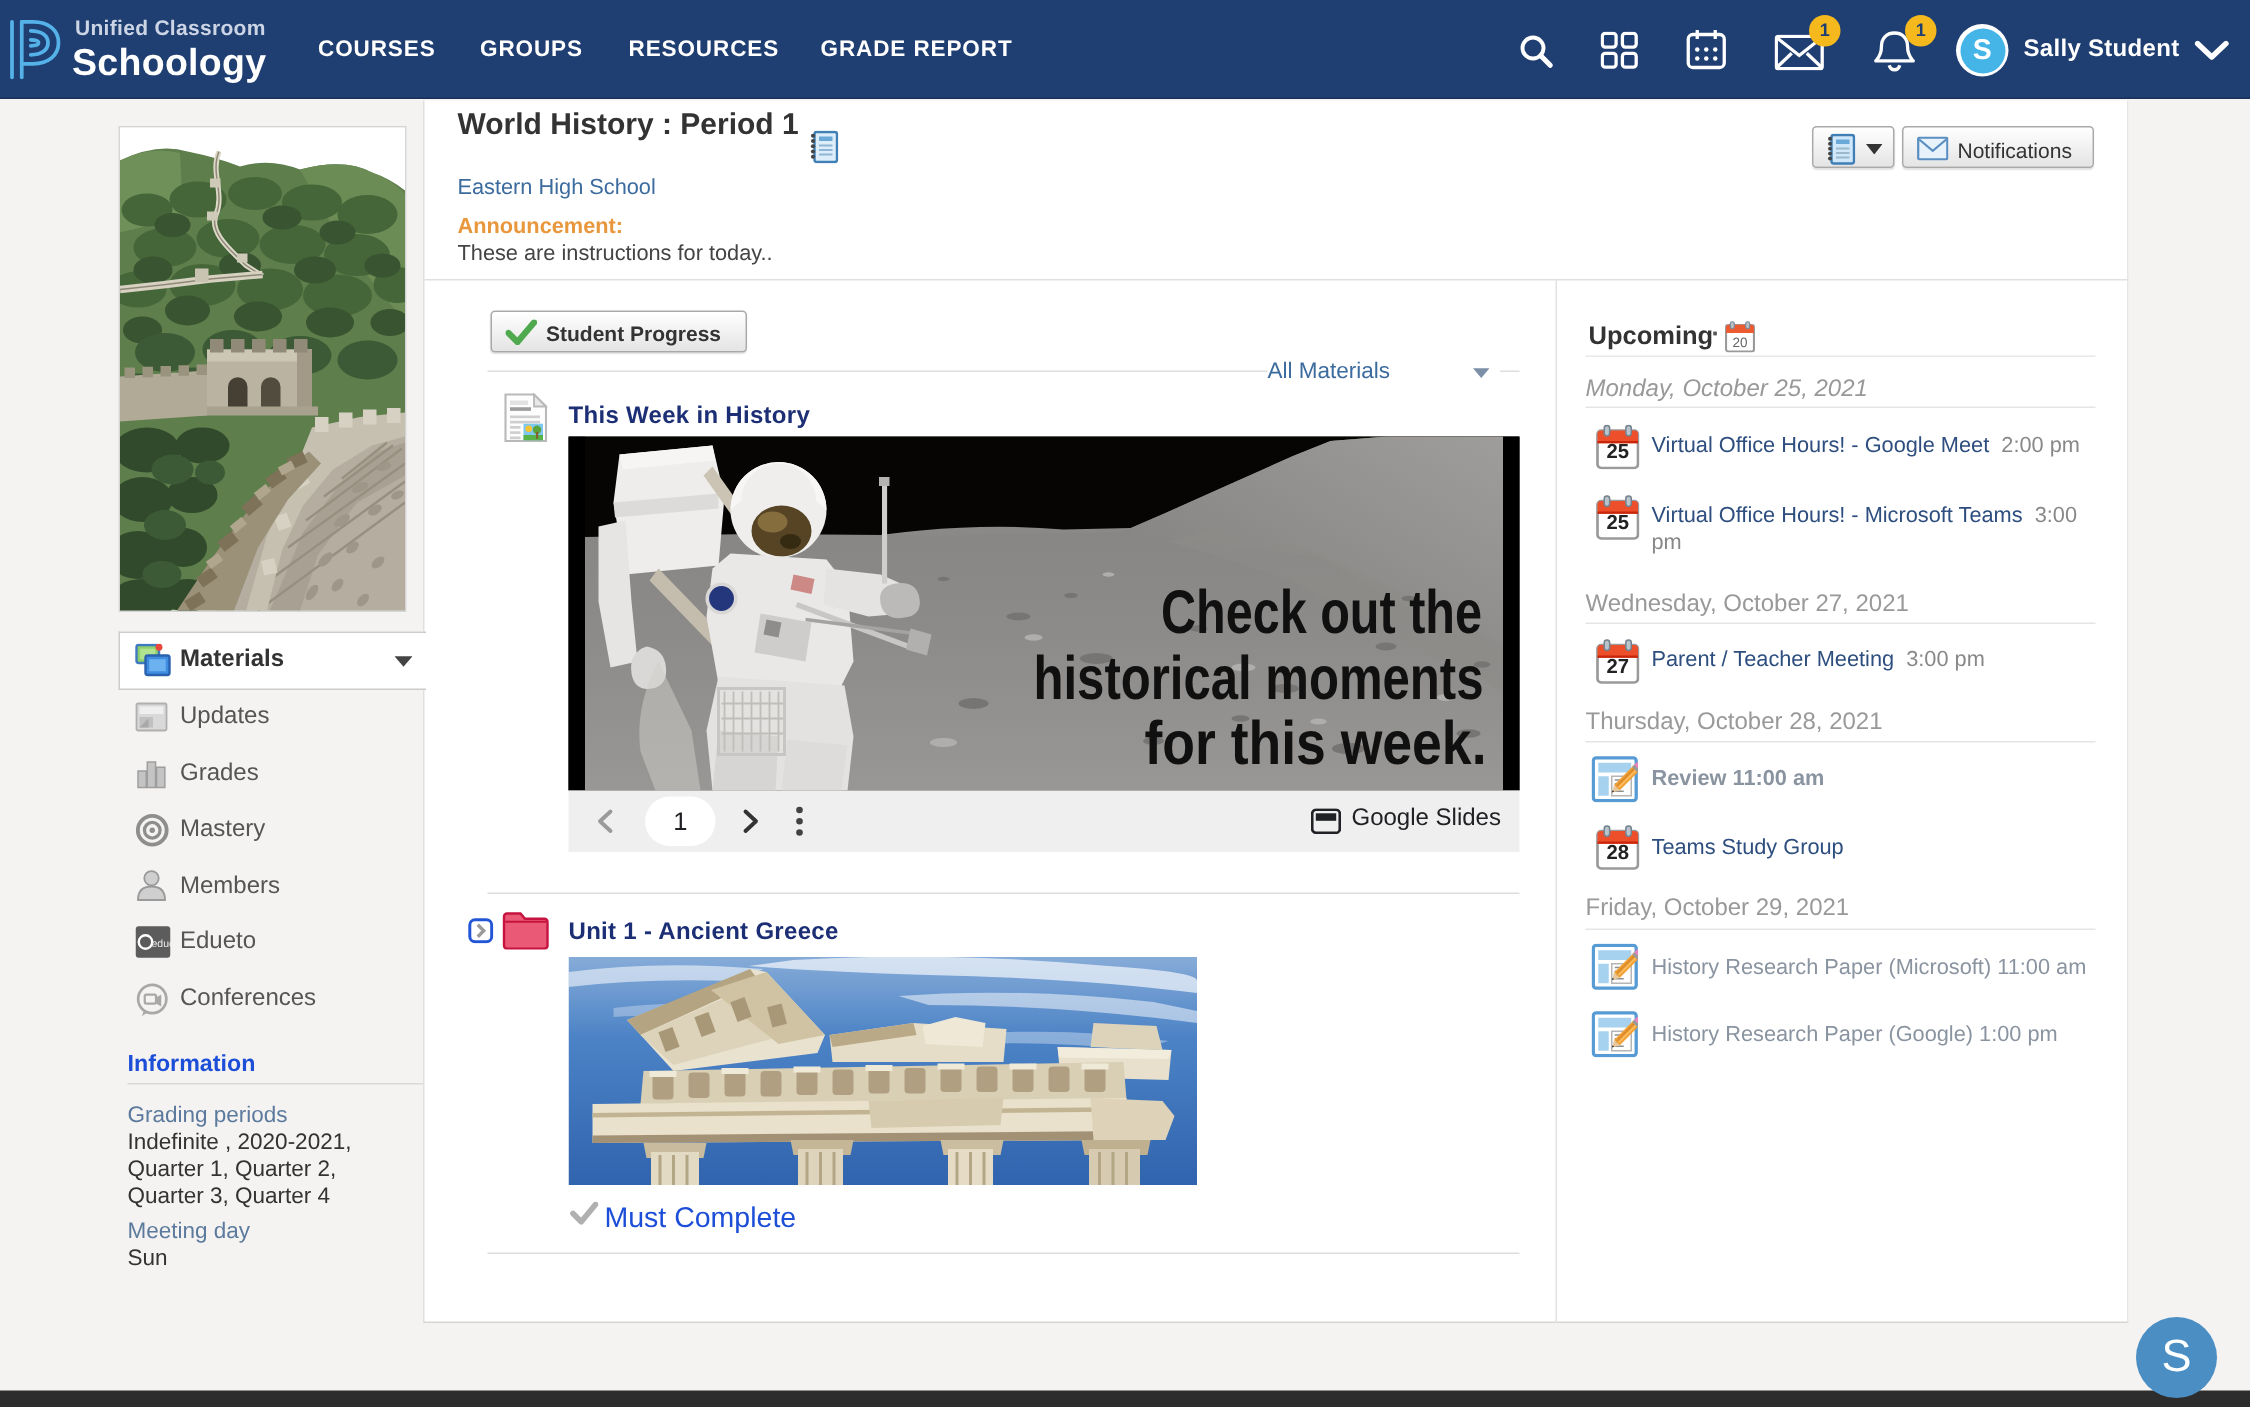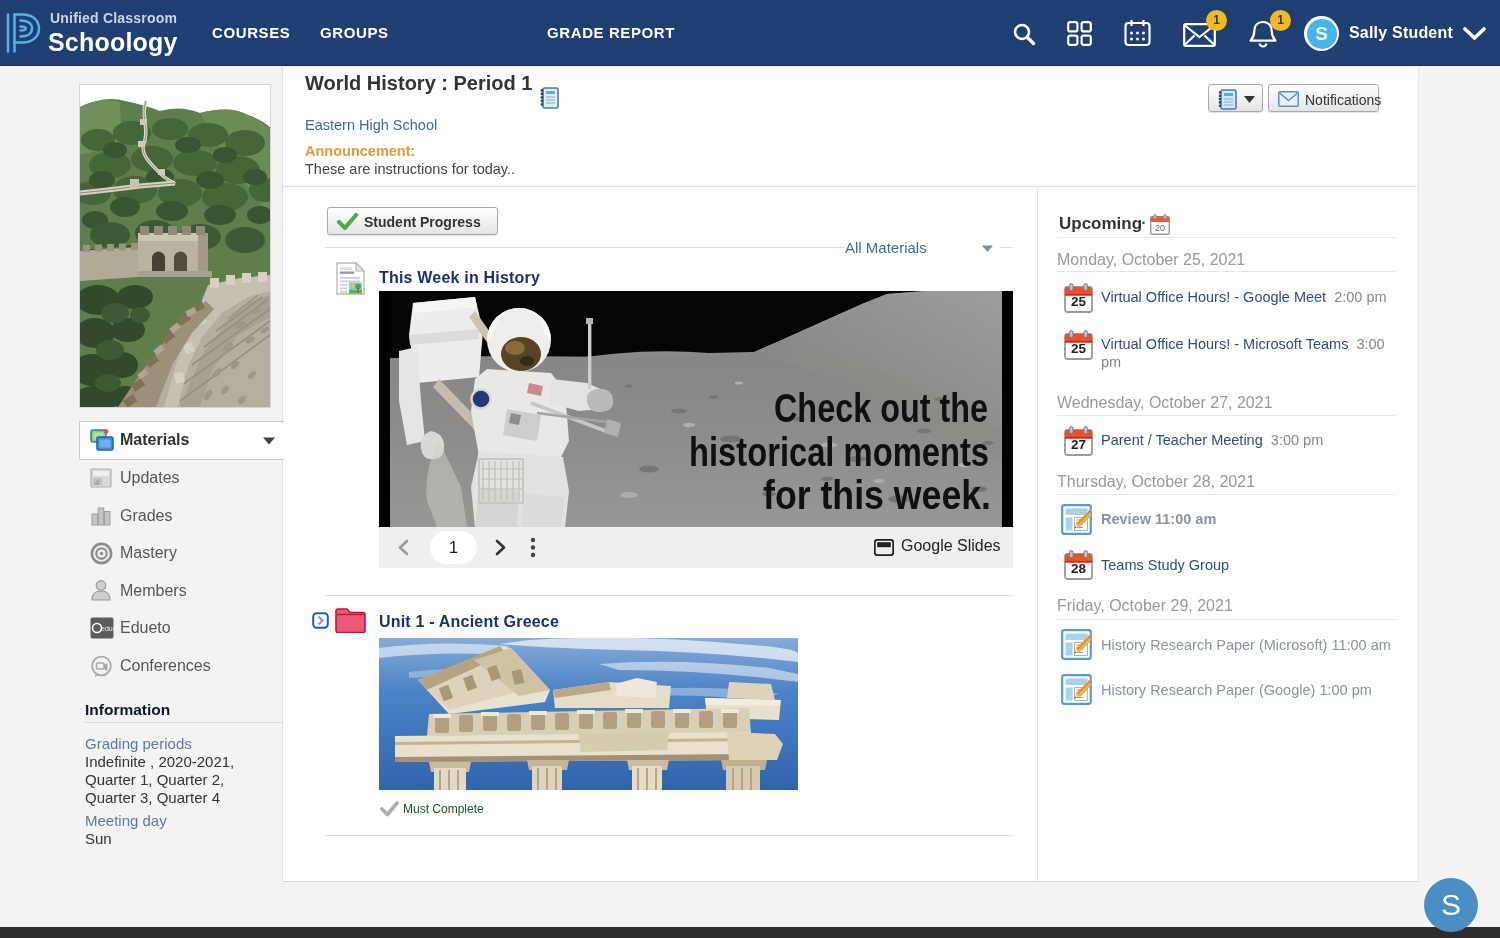--- a/index.html
+++ b/index.html
@@ -36,29 +36,29 @@
 #spBtn { left:327px; top:207px; width:171px; }
 #spBtn .t { position:absolute; left:36px; top:6px; font-size:14px; color:#333; font-weight:bold; white-space:nowrap;}
 #matHr { position:absolute; left:325px; top:247px; width:688px; height:1px; background:#dddddd; }
 #allMat { position:absolute; left:845px; top:239px; width:131px; background:#fff; text-align:left; font-size:15px; color:#3c6b9e; }
 #twTitle { position:absolute; left:379px; top:269px; font-size:16px; font-weight:bold; color:#1c2f75; letter-spacing:0.2px; }
 #slide { position:absolute; left:379px; top:291px; width:634px; height:236px; background:#000; }
 #slidebar { position:absolute; left:379px; top:527px; width:634px; height:41px; background:#efefef; }
 #hr2 { position:absolute; left:325px; top:595px; width:688px; height:1px; background:#dddddd; }
 #u1Title { position:absolute; left:379px; top:613px; font-size:16px; font-weight:bold; color:#1c2f75; letter-spacing:0.2px;text-align:right; }
 #greek { position:absolute; left:379px; top:638px; width:419px; height:152px; }
-#mustc { position:absolute; left:403px; top:802px; font-size:12px; color:#14532d; }
+#mustc { position:absolute; left:403px; top:802px; font-size:19px; color:#1d4ed8; }
 #hr3 { position:absolute; left:325px; top:835px; width:688px; height:1px; background:#dddddd; }
 
 
 #wall { position:absolute; left:79px; top:84px; width:192px; height:324px; border:1px solid #d5d5d5; background:#fff; }
 #matBox { position:absolute; left:79px; top:421px; width:205px; height:39px; background:#fff; border:1px solid #cccccc; border-right:none; }
 .sitem { position:absolute; left:120px; font-size:16px; color:#555555; }
 .sicon { position:absolute; left:90px; }
-#infoHdr { position:absolute; left:85px; top:701px; font-size:15.5px; font-weight:bold; color:#0f172a; }
+#infoHdr { position:absolute; left:85px; top:701px; font-size:15.5px; font-weight:bold; color:#1d4ed8; }
 #infoHr { position:absolute; left:85px; top:722px; width:197px; height:1px; background:#d9d9d9; }
 .sinfo { position:absolute; left:85px; font-size:15px; }
 .slink { color:#5b7a9d; }
 .sdark { color:#333; }
 
 
 #upTitle { position:absolute; left:1059px; top:214px; font-size:17px; font-weight:bold; color:#333; }
 #upHr { position:absolute; left:1057px; top:237px; width:340px; height:1px; background:#e8e8e8; }
 .dateHdr { position:absolute; left:1057px; font-size:16px; color:#999999; }
 .dateHr { position:absolute; left:1057px; width:340px; height:1px; background:#e5e5e5; }
@@ -81,20 +81,21 @@
       <path d="M9.5,2.5 V39.5"></path>
       <path d="M9.5,2.5 h7.5 c10.5,0 17,5.7 17,14 c0,8.3 -6.5,14 -17,14 h-7.5"></path>
       <path d="M15.5,8.5 c7,0 11.5,3 11.5,8 c0,5 -4.5,8 -11.5,8"></path>
       <path d="M15.5,14.5 c3.4,0 5.2,0.7 5.2,2 c0,1.3 -1.8,2 -5.2,2"></path>
     </g>
       </svg></div>
   <div id="logoTxt1">Unified Classroom</div>
   <div id="logoTxt2">Schoology</div>
   <div class="navitem" style="left:212px;">COURSES</div>
   <div class="navitem" style="left:320px;">GROUPS</div>
+  <div class="navitem" style="left:419px;">RESOURCES</div>
   <div class="navitem" style="left:547px;">GRADE REPORT</div>
   <div id="navicons">
     <svg class="nicon" style="left:1012px; top:22px;" width="24" height="24" viewBox="0 0 24 24">
       <circle cx="10" cy="10" r="7" fill="none" stroke="#fff" stroke-width="2.6"></circle>
       <line x1="15.2" y1="15.2" x2="21.5" y2="21.5" stroke="#fff" stroke-width="3.4" stroke-linecap="round"></line>
     </svg>
     <svg class="nicon" style="left:1067px; top:21px;" width="25" height="25" viewBox="0 0 25 25">
       <g fill="none" stroke="#fff" stroke-width="2.2">
         <rect x="1.2" y="1.2" width="9.2" height="9.2" rx="2"></rect>
         <rect x="14.6" y="1.2" width="9.2" height="9.2" rx="2"></rect>
@@ -177,21 +178,21 @@
         <circle cx="3" cy="6.8" r="1.3"></circle>
         <circle cx="3" cy="10.1" r="1.3"></circle>
         <circle cx="3" cy="13.4" r="1.3"></circle>
         <circle cx="3" cy="16.7" r="1.3"></circle>
       </g>
   </svg>
   <svg style="position:absolute; left:35px; top:11px;" width="11" height="7" viewBox="0 0 11 7">
       <polygon points="0,0 11,0 5.5,7" fill="#333"></polygon>
     </svg>
 </div>
-<div class="btn" id="notifBtn" style="left:1268px; top:84px; width:111px;">
+<div class="btn" id="notifBtn" style="left:1268px; top:84px; width:128px;">
   <svg style="position:absolute; left:9px; top:6px;" width="21" height="16" viewBox="0 0 21 16">
     <rect x="0.8" y="0.8" width="19.4" height="14.4" rx="1" fill="#e8f2fb" stroke="#5b8fc2" stroke-width="1.5"></rect>
     <polyline points="1.5,2 10.5,9.5 19.5,2" fill="none" stroke="#5b8fc2" stroke-width="1.5"></polyline>
   </svg>
   <span style="position:absolute; left:36px; top:7px; font-size:14px; color:#333;">Notifications</span>
 </div>
 <div id="school">Eastern High School</div>
 <div id="annc">Announcement:</div>
 <div id="annctxt">These are instructions for today..</div>
 
@@ -695,21 +696,21 @@
 <div id="upTitle">Upcoming</div>
 <div class="abs" style="left:1141px; top:213px; font-size:17px; font-weight:bold; color:#555;">·</div>
 <svg class="abs" style="left:1150px; top:214px;" width="20" height="21" viewBox="0 0 20 21">
   <rect x="0.7" y="2.7" width="18.6" height="17.6" rx="1.5" fill="#fff" stroke="#9a9a9a" stroke-width="1.4"></rect>
   <path d="M0.7,4 a1.5,1.5 0 0 1 1.5,-1.5 h15.6 a1.5,1.5 0 0 1 1.5,1.5 v4 h-18.6 Z" fill="#ec5b31"></path>
   <rect x="3.6" y="0.5" width="2.6" height="4.6" rx="1.2" fill="#b9c2ca" stroke="#7e8a94" stroke-width="0.8"></rect>
   <rect x="13.8" y="0.5" width="2.6" height="4.6" rx="1.2" fill="#b9c2ca" stroke="#7e8a94" stroke-width="0.8"></rect>
   <text x="10" y="17" font-size="9" fill="#666" text-anchor="middle" font-family="'Liberation Sans',sans-serif">20</text>
 </svg>
 <div id="upHr"></div>
-<div class="dateHdr" style="top:251px;">Monday, October 25, 2021</div>
+<div class="dateHdr" style="top:251px;font-style:italic;">Monday, October 25, 2021</div>
 <div class="dateHr" style="top:271px;"></div>
 <svg class="abs calico" style="left:1064px; top:283px;">
     <use href="#calsym"></use>
     <text x="14.5" y="22.5" class="calnum">25</text>
   </svg>
 <svg class="abs calico" style="left:1064px; top:330px;">
     <use href="#calsym"></use>
     <text x="14.5" y="22.5" class="calnum">25</text>
   </svg>
 <svg class="abs calico" style="left:1064px; top:426px;">

